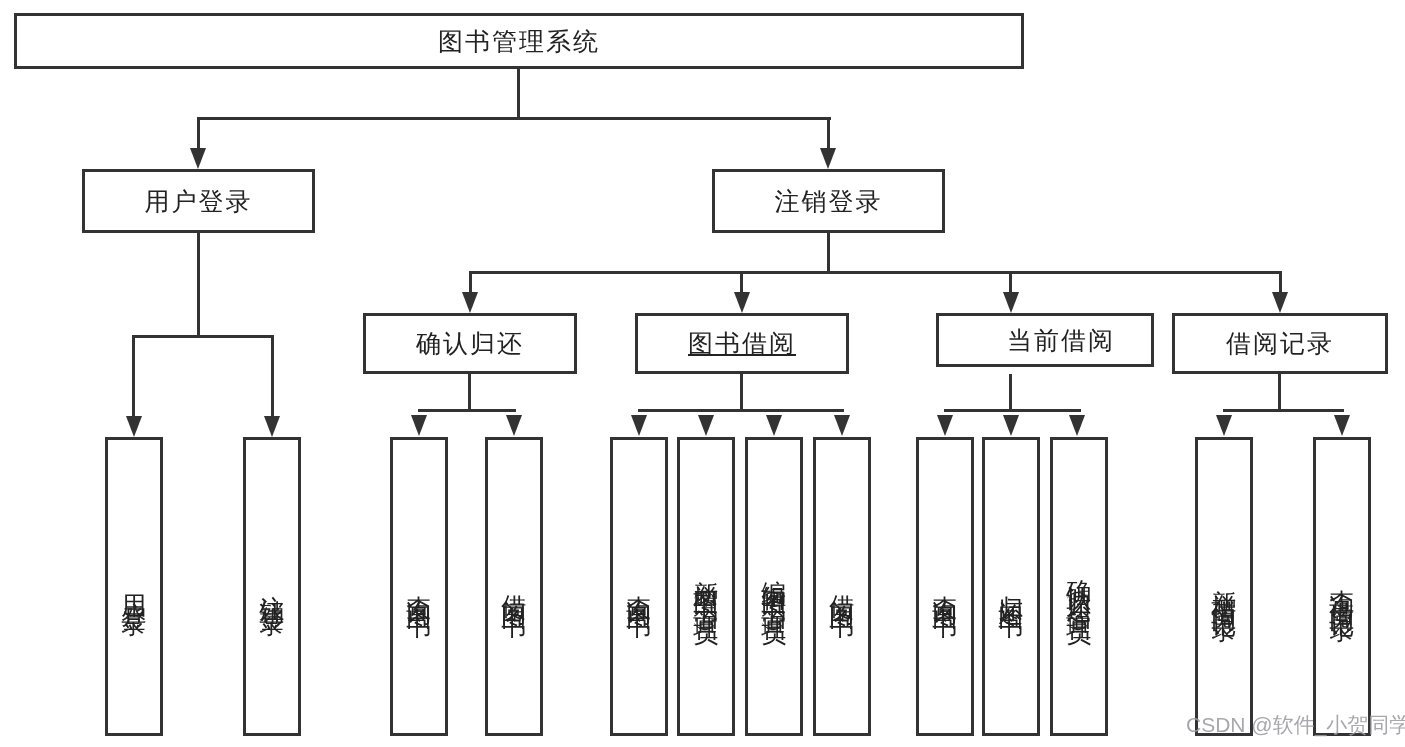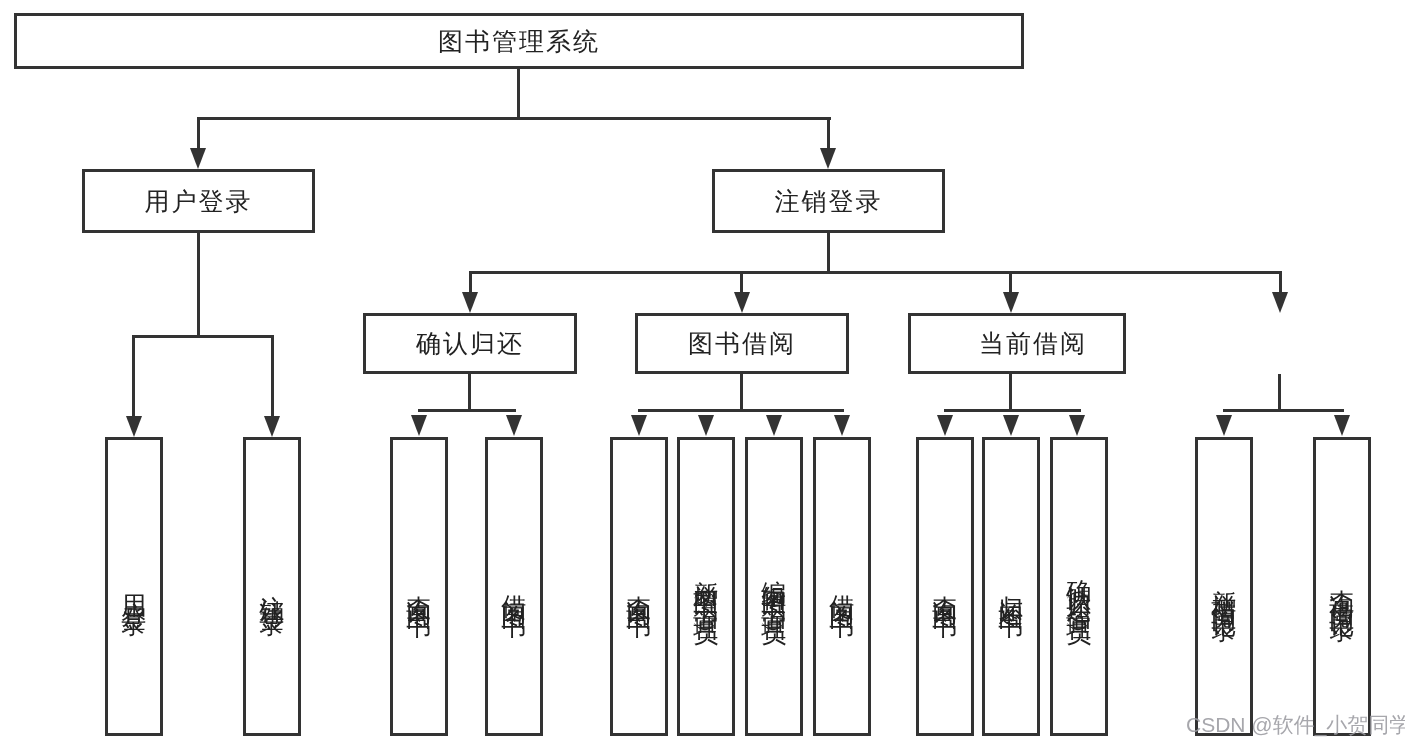--- a/index.html
+++ b/index.html
@@ -68,25 +68,28 @@
   <div class="line" style="left:1009px;top:273px;width:3px;height:20px;"></div>
   <div class="line" style="left:1279px;top:273px;width:3px;height:20px;"></div>
   <div class="arrow" style="left:462px;top:292px;"></div>
   <div class="arrow" style="left:734px;top:292px;"></div>
   <div class="arrow" style="left:1003px;top:292px;"></div>
   <div class="arrow" style="left:1272px;top:292px;"></div>
 
   <div class="box" style="left:363px;top:313px;width:214px;height:61px;">
     <span class="lbl">确认归还</span>
   </div>
-  <div class="box" style="left:635px;top:313px;width:214px;height:61px;">
+  <div class="box" style="left:635px;top:313px;width:214px;height:61px;text-decoration:underline;">
     <span class="lbl">图书借阅</span>
   </div>
-  <div class="box" style="left:908px;top:313px;width:218px;height:61px;padding-left:32px;">
+  <div class="box" style="left:936px;top:313px;width:218px;height:54px;padding-left:32px;">
     <span class="lbl">当前借阅</span>
+  </div>
+  <div class="box" style="left:1172px;top:313px;width:216px;height:61px;">
+    <span class="lbl">借阅记录</span>
   </div>
 
   <div class="line" style="left:468px;top:374px;width:3px;height:38px;"></div>
   <div class="line" style="left:418px;top:409px;width:98px;height:3px;"></div>
   <div class="arrow" style="left:411px;top:415px;"></div>
   <div class="arrow" style="left:506px;top:415px;"></div>
 
   <div class="line" style="left:740px;top:374px;width:3px;height:38px;"></div>
   <div class="line" style="left:638px;top:409px;width:206px;height:3px;"></div>
   <div class="arrow" style="left:631px;top:415px;"></div>

